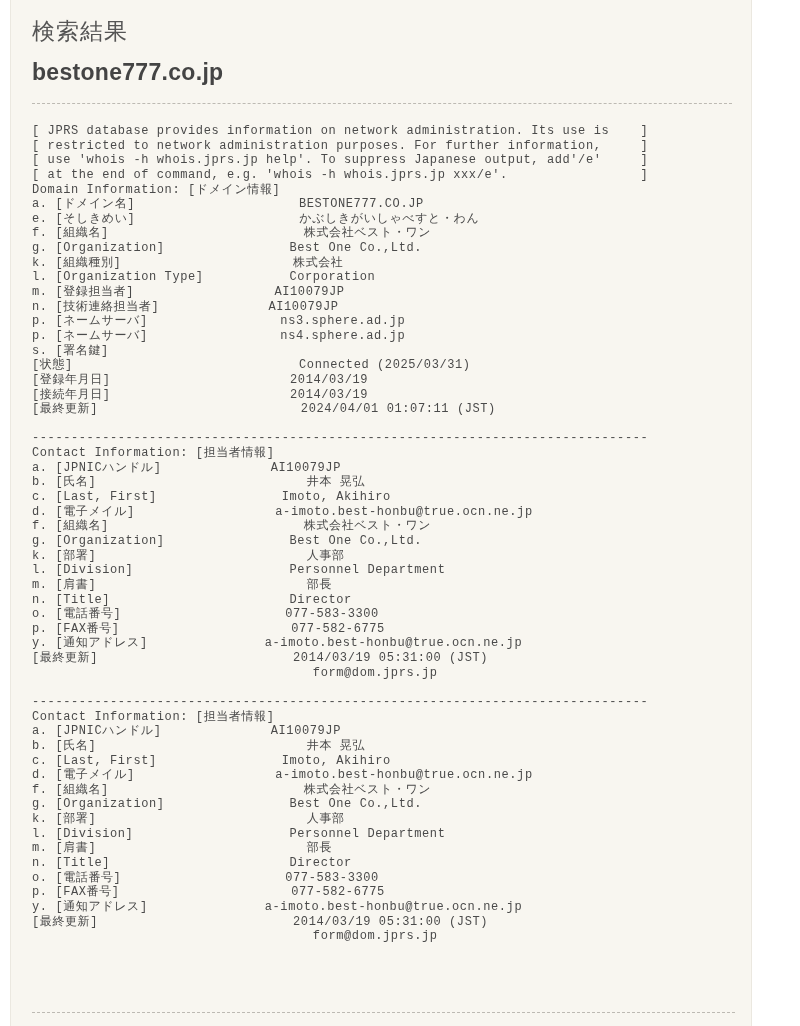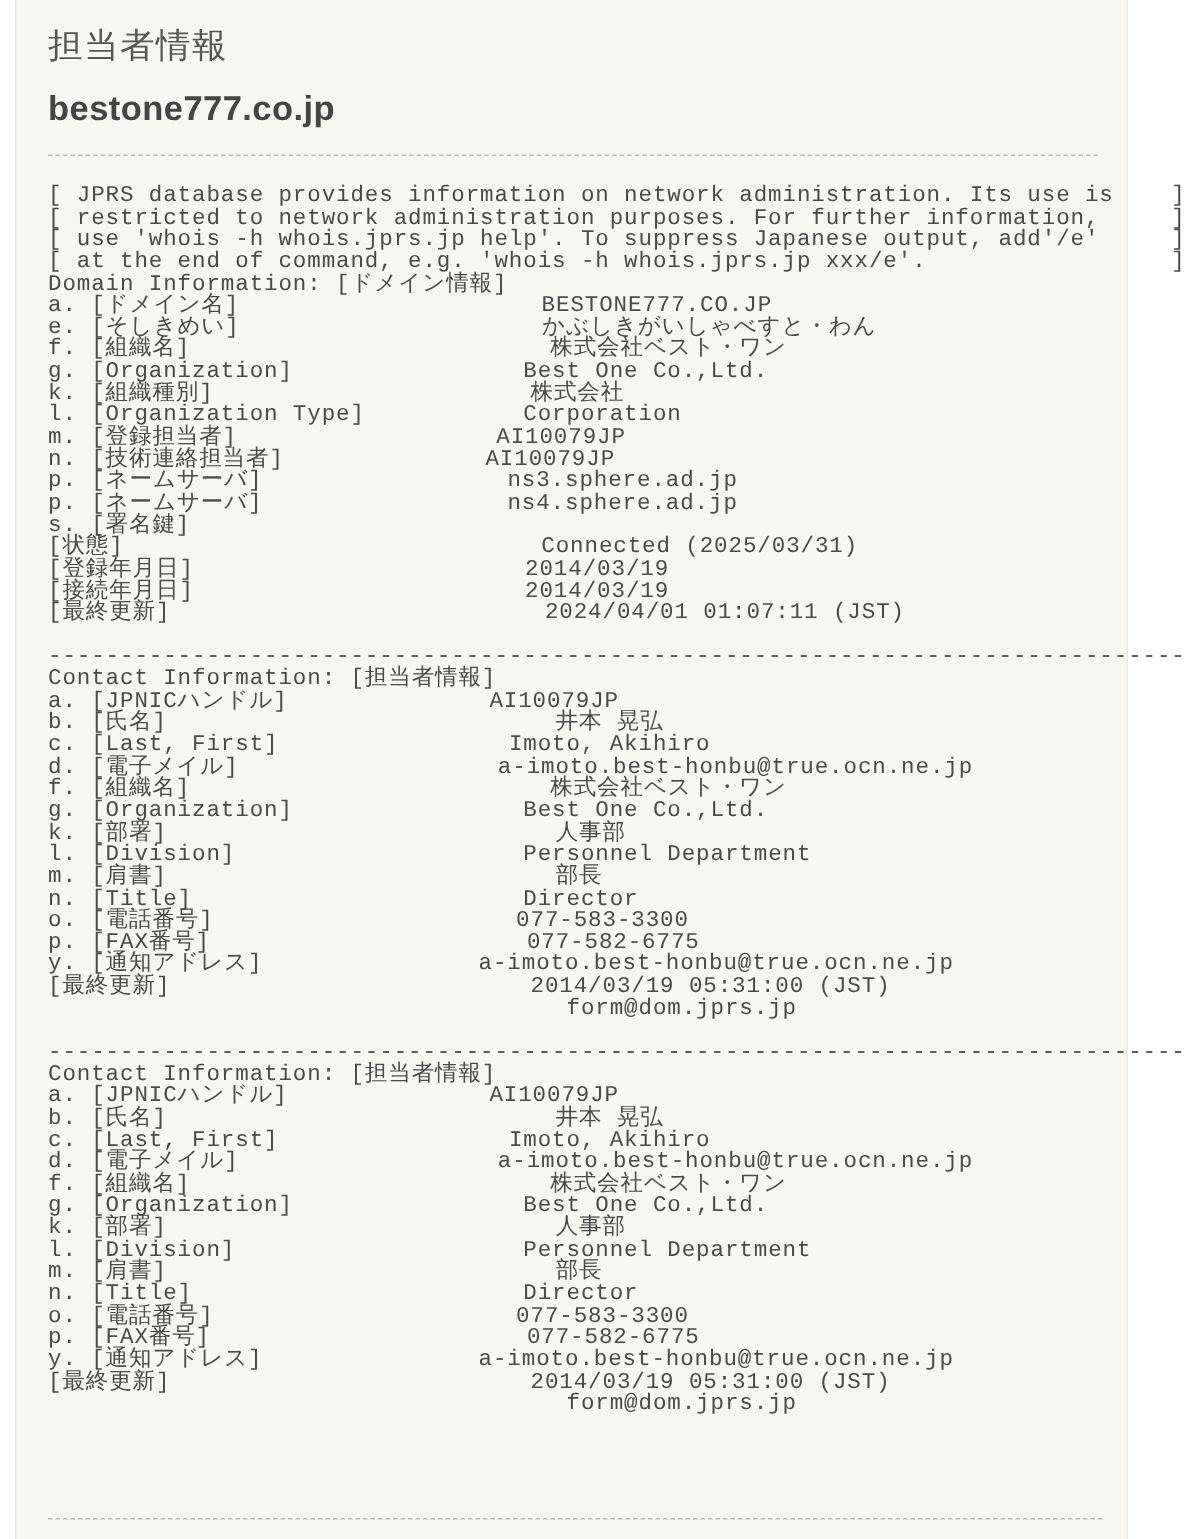--- a/index.html
+++ b/index.html
@@ -52,32 +52,32 @@
     border-top: 1px dashed #bdbab3;
   }
   .divider.top { top: 103px; width: 700px; }
   .divider.bottom { top: 1012px; width: 703px; }
   .whois {
     position: absolute;
     left: 32px;
     top: 124px;
     margin: 0;
     font-family: "Liberation Mono", "DejaVu Sans Mono", monospace;
-    font-size: 15px;
+    font-size: 12px;
     line-height: 14.65px;
     letter-spacing: 0.6px;
     color: #4a4a4a;
     white-space: pre;
   }
   .whois .line { display: block; height: 14.65px; }
 </style>
 </head>
 <body>
 
 <div class="panel"></div>
 
-<h1 class="page-title">担当者情報</h1>
+<h1 class="page-title">検索結果</h1>
 <h2 class="domain-title">bestone777.co.jp</h2>
 <div class="divider top"></div>
 
 <pre class="whois" id="whois"><span class="line"><span>[ JPRS database provides information on network administration. Its use is    ]</span></span><span class="line"><span>[ restricted to network administration purposes. For further information,     ]</span></span><span class="line"><span>[ use 'whois -h whois.jprs.jp help'. To suppress Japanese output, add'/e'     ]</span></span><span class="line"><span>[ at the end of command, e.g. 'whois -h whois.jprs.jp xxx/e'.                 ]</span></span><span class="line"><span>Domain Information: [ドメイン情報]</span></span><span class="line"><span>a. [ドメイン名]</span><span>                     </span><span>BESTONE777.CO.JP</span></span><span class="line"><span>e. [そしきめい]</span><span>                     </span><span>かぶしきがいしゃべすと・わん</span></span><span class="line"><span>f. [組織名]</span><span>                         </span><span>株式会社ベスト・ワン</span></span><span class="line"><span>g. [Organization]</span><span>                </span><span>Best One Co.,Ltd.</span></span><span class="line"><span>k. [組織種別]</span><span>                      </span><span>株式会社</span></span><span class="line"><span>l. [Organization Type]</span><span>           </span><span>Corporation</span></span><span class="line"><span>m. [登録担当者]</span><span>                  </span><span>AI10079JP</span></span><span class="line"><span>n. [技術連絡担当者]</span><span>              </span><span>AI10079JP</span></span><span class="line"><span>p. [ネームサーバ]</span><span>                 </span><span>ns3.sphere.ad.jp</span></span><span class="line"><span>p. [ネームサーバ]</span><span>                 </span><span>ns4.sphere.ad.jp</span></span><span class="line"><span>s. [署名鍵]</span><span></span><span></span></span><span class="line"><span>[状態]</span><span>                             </span><span>Connected (2025/03/31)</span></span><span class="line"><span>[登録年月日]</span><span>                       </span><span>2014/03/19</span></span><span class="line"><span>[接続年月日]</span><span>                       </span><span>2014/03/19</span></span><span class="line"><span>[最終更新]</span><span>                          </span><span>2024/04/01 01:07:11 (JST)</span></span><span class="line"></span><span class="line"><span>-------------------------------------------------------------------------------</span></span><span class="line"><span>Contact Information: [担当者情報]</span></span><span class="line"><span>a. [JPNICハンドル]</span><span>              </span><span>AI10079JP</span></span><span class="line"><span>b. [氏名]</span><span>                           </span><span>井本 晃弘</span></span><span class="line"><span>c. [Last, First]</span><span>                </span><span>Imoto, Akihiro</span></span><span class="line"><span>d. [電子メイル]</span><span>                  </span><span>a-imoto.best-honbu@true.ocn.ne.jp</span></span><span class="line"><span>f. [組織名]</span><span>                         </span><span>株式会社ベスト・ワン</span></span><span class="line"><span>g. [Organization]</span><span>                </span><span>Best One Co.,Ltd.</span></span><span class="line"><span>k. [部署]</span><span>                           </span><span>人事部</span></span><span class="line"><span>l. [Division]</span><span>                    </span><span>Personnel Department</span></span><span class="line"><span>m. [肩書]</span><span>                           </span><span>部長</span></span><span class="line"><span>n. [Title]</span><span>                       </span><span>Director</span></span><span class="line"><span>o. [電話番号]</span><span>                     </span><span>077-583-3300</span></span><span class="line"><span>p. [FAX番号]</span><span>                      </span><span>077-582-6775</span></span><span class="line"><span>y. [通知アドレス]</span><span>               </span><span>a-imoto.best-honbu@true.ocn.ne.jp</span></span><span class="line"><span>[最終更新]</span><span>                         </span><span>2014/03/19 05:31:00 (JST)</span></span><span class="line"><span></span><span>                                    </span><span>form@dom.jprs.jp</span></span><span class="line"></span><span class="line"><span>-------------------------------------------------------------------------------</span></span><span class="line"><span>Contact Information: [担当者情報]</span></span><span class="line"><span>a. [JPNICハンドル]</span><span>              </span><span>AI10079JP</span></span><span class="line"><span>b. [氏名]</span><span>                           </span><span>井本 晃弘</span></span><span class="line"><span>c. [Last, First]</span><span>                </span><span>Imoto, Akihiro</span></span><span class="line"><span>d. [電子メイル]</span><span>                  </span><span>a-imoto.best-honbu@true.ocn.ne.jp</span></span><span class="line"><span>f. [組織名]</span><span>                         </span><span>株式会社ベスト・ワン</span></span><span class="line"><span>g. [Organization]</span><span>                </span><span>Best One Co.,Ltd.</span></span><span class="line"><span>k. [部署]</span><span>                           </span><span>人事部</span></span><span class="line"><span>l. [Division]</span><span>                    </span><span>Personnel Department</span></span><span class="line"><span>m. [肩書]</span><span>                           </span><span>部長</span></span><span class="line"><span>n. [Title]</span><span>                       </span><span>Director</span></span><span class="line"><span>o. [電話番号]</span><span>                     </span><span>077-583-3300</span></span><span class="line"><span>p. [FAX番号]</span><span>                      </span><span>077-582-6775</span></span><span class="line"><span>y. [通知アドレス]</span><span>               </span><span>a-imoto.best-honbu@true.ocn.ne.jp</span></span><span class="line"><span>[最終更新]</span><span>                         </span><span>2014/03/19 05:31:00 (JST)</span></span><span class="line"><span></span><span>                                    </span><span>form@dom.jprs.jp</span></span></pre>
 
 <div class="divider bottom"></div>
 
 </body></html>

